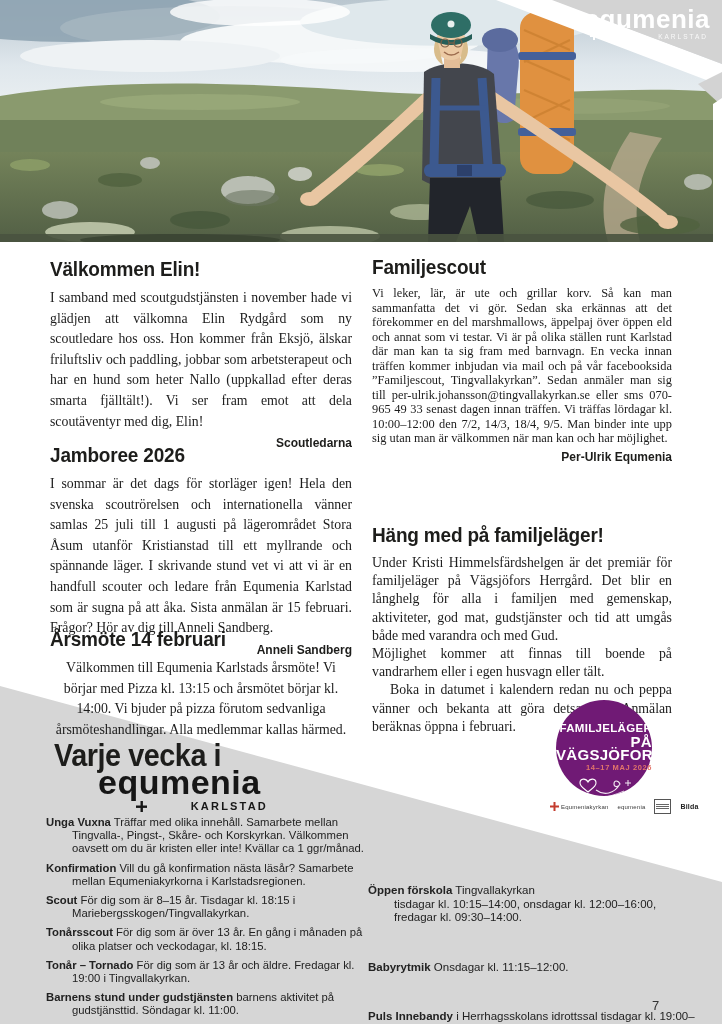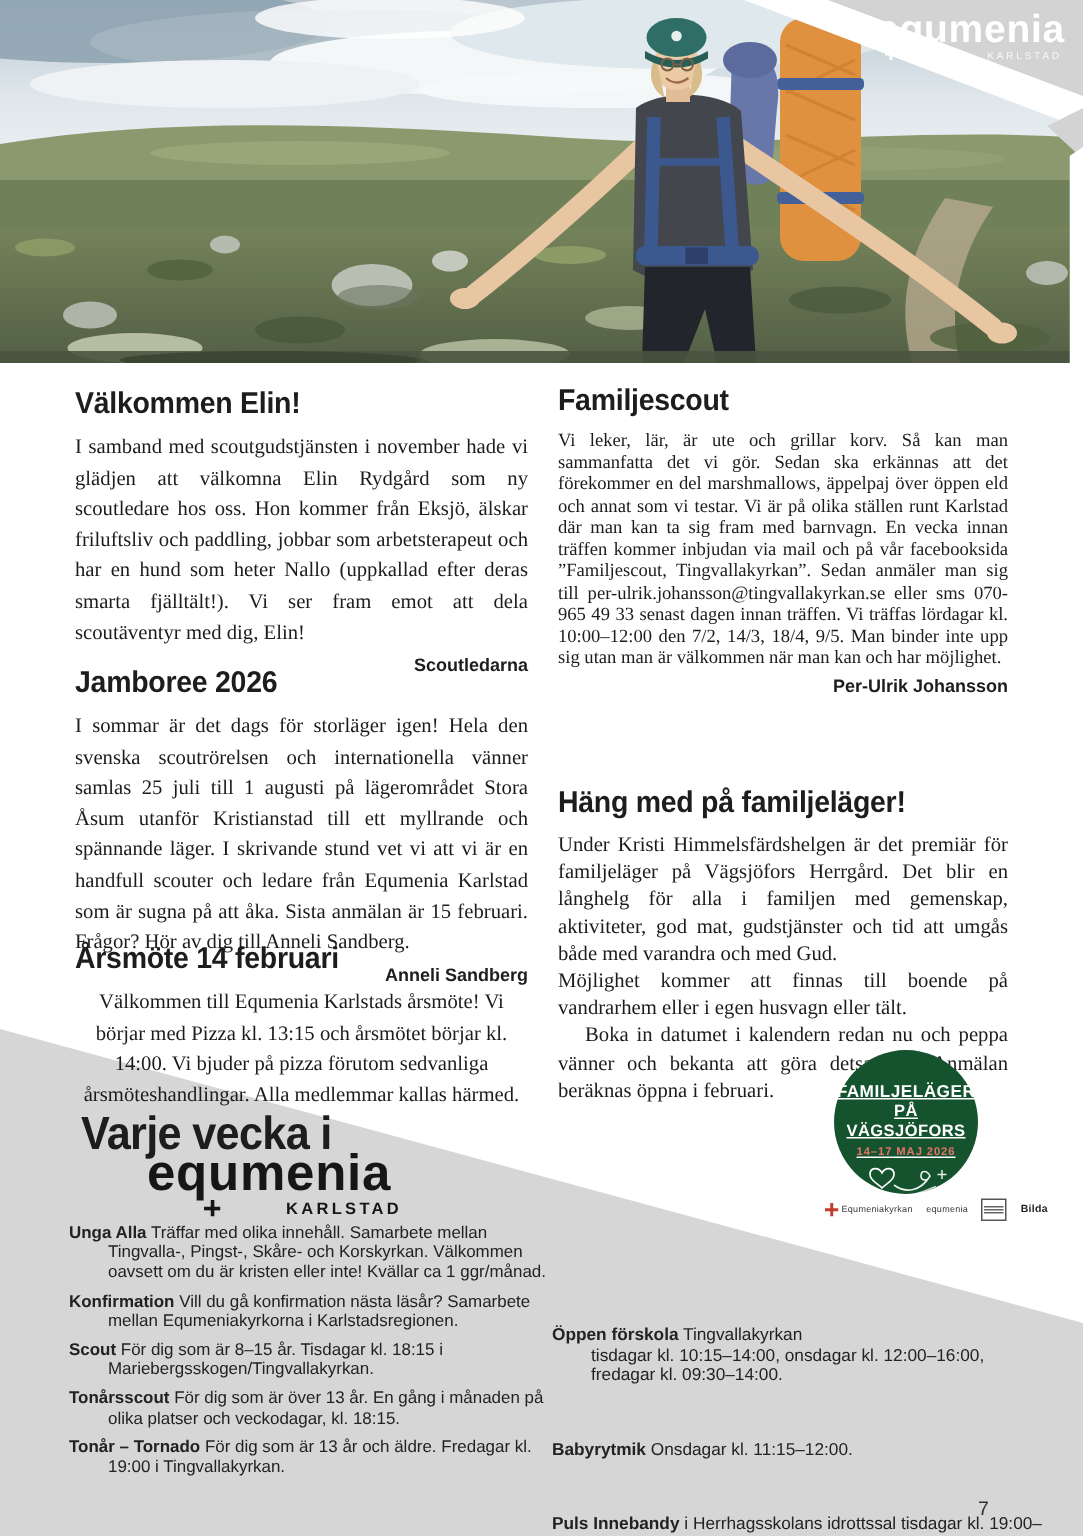--- a/index.html
+++ b/index.html
@@ -47,23 +47,23 @@
   .sched-list{position:absolute;z-index:2;}
   .list-l{left:46px;top:816px;width:318px;}
   .list-r{left:368px;top:848px;width:334px;}
   .sched{margin:0 0 6px 0;padding-left:26px;text-indent:-26px;font-size:11.3px;line-height:13.2px;color:#222;}
   .list-r .sched{margin-bottom:8px;font-size:11.5px;line-height:13.6px;margin-top:36px;}
   .sname{font-weight:700;}
   .pre{white-space:pre-line;}
 
   
   .badge{position:absolute;left:556px;top:700px;width:96px;height:96px;border-radius:50%;
-         background:#14532d;color:#fff;text-align:center;z-index:2;text-decoration:underline;}
+         background:#701a75;color:#fff;text-align:right;z-index:2;}
   .badge .l1{display:block;padding-top:22px;font-size:11.5px;font-weight:700;letter-spacing:.3px;line-height:13px;}
-  .badge .l2{display:block;font-size:11px;font-weight:700;letter-spacing:.3px;line-height:13px;}
+  .badge .l2{display:block;font-size:15px;font-weight:700;letter-spacing:.3px;line-height:13px;}
   .badge .date{display:block;font-size:7.5px;font-weight:700;letter-spacing:.6px;margin-top:2px;color:#e2756a;}
   .badge svg{display:block;margin:2px auto 0 auto;}
 
   
   .partners{position:absolute;left:550px;top:799px;width:150px;display:flex;align-items:center;gap:9px;z-index:2;}
   .partner{display:flex;align-items:center;gap:2px;}
   .p-label{font-size:6px;color:#3a3a3a;letter-spacing:.2px;}
   .p-label.bold{font-weight:700;font-size:7px;color:#222;}
   .p-stamp{width:13px;height:11px;border:1px solid #555;display:flex;flex-direction:column;justify-content:center;gap:1px;padding:1px;}
   .p-stamp i{display:block;height:1px;background:#666;}
@@ -177,21 +177,21 @@
   </section>
 
   <section class="article col-l" style="top:628px">
     <h2>Årsmöte 14 februari</h2>
     <p class="body-l centered">Välkommen till Equmenia Karlstads årsmöte! Vi börjar med Pizza kl. 13:15 och årsmötet börjar kl. 14:00. Vi bjuder på pizza förutom sedvanliga årsmöteshandlingar. Alla medlemmar kallas härmed.</p>
   </section>
 
   <section class="article col-r" style="top:256px">
     <h2>Familjescout</h2>
     <p class="body-r1">Vi leker, lär, är ute och grillar korv. Så kan man sammanfatta det vi gör. Sedan ska erkännas att det förekommer en del marshmallows, äppelpaj över öppen eld och annat som vi testar. Vi är på olika ställen runt Karlstad där man kan ta sig fram med barnvagn. En vecka innan träffen kommer inbjudan via mail och på vår facebooksida ”Familjescout, Tingvallakyrkan”. Sedan anmäler man sig till per-ulrik.johansson@tingvallakyrkan.se eller sms 070-965 49 33 senast dagen innan träffen. Vi träffas lördagar kl. 10:00–12:00 den 7/2, 14/3, 18/4, 9/5. Man binder inte upp sig utan man är välkommen när man kan och har möjlighet.</p>
-    <p class="sig">Per-Ulrik Johansson</p>
+    <p class="sig">Per-Ulrik Equmenia</p>
   </section>
 
   <section class="article col-r" style="top:524px">
     <h2>Häng med på familjeläger!</h2>
     <p class="body-r2">Under Kristi Himmelsfärdshelgen är det premiär för familjeläger på Vägsjöfors Herrgård. Det blir en långhelg för alla i familjen med gemenskap, aktiviteter, god mat, gudstjänster och tid att umgås både med varandra och med Gud.</p>
     <p class="body-r2">Möjlighet kommer att finnas till boende på vandrarhem eller i egen husvagn eller tält.</p>
     <p class="body-r2 indented">Boka in datumet i kalendern redan nu och peppa vänner och bekanta att göra detsamma! Anmälan beräknas öppna i februari.</p>
   </section>
 
   <div class="badge">
@@ -237,25 +237,26 @@
     <span class="qplus">
       <svg width="11" height="11">
           <rect x="4.5" y="0" width="2.4" height="11" fill="#161616"></rect>
           <rect x="0" y="4.5" width="11" height="2.4" fill="#161616"></rect>
         </svg>
     </span>
     <span class="sub">KARLSTAD</span>
   </div>
 
   <div class="sched-list list-l">
-    <p class="sched"><span class="sname">Unga Alla</span> <span class="sdesc">Träffar med olika innehåll. Samarbete mellan Tingvalla-, Pingst-, Skåre- och Korskyrkan. Välkommen oavsett om du är kristen eller inte! Kvällar ca 1 ggr/månad.</span></p>
+    <p class="sched"><span class="sname">Unga Vuxna</span> <span class="sdesc">Träffar med olika innehåll. Samarbete mellan Tingvalla-, Pingst-, Skåre- och Korskyrkan. Välkommen oavsett om du är kristen eller inte! Kvällar ca 1 ggr/månad.</span></p>
     <p class="sched"><span class="sname">Konfirmation</span> <span class="sdesc">Vill du gå konfirmation nästa läsår? Samarbete mellan Equmeniakyrkorna i Karlstadsregionen.</span></p>
     <p class="sched"><span class="sname">Scout</span> <span class="sdesc">För dig som är 8–15 år. Tisdagar kl. 18:15 i Mariebergsskogen/Tingvallakyrkan.</span></p>
     <p class="sched"><span class="sname">Tonårsscout</span> <span class="sdesc">För dig som är över 13 år. En gång i månaden på olika platser och veckodagar, kl. 18:15.</span></p>
     <p class="sched"><span class="sname">Tonår – Tornado</span> <span class="sdesc">För dig som är 13 år och äldre. Fredagar kl. 19:00 i Tingvallakyrkan.</span></p>
+    <p class="sched"><span class="sname">Barnens stund under gudstjänsten</span> <span class="sdesc">barnens aktivitet på gudstjänsttid. Söndagar kl. 11:00.</span></p>
   </div>
 
   <div class="sched-list list-r">
     <p class="sched"><span class="sname">Öppen förskola</span> <span class="sdesc pre">Tingvallakyrkan
 tisdagar kl. 10:15–14:00, onsdagar kl. 12:00–16:00,
 fredagar kl. 09:30–14:00.</span></p>
     <p class="sched"><span class="sname">Babyrytmik</span> <span class="sdesc">Onsdagar kl. 11:15–12:00.</span></p>
     <p class="sched"><span class="sname">Puls Innebandy</span> <span class="sdesc">i Herrhagsskolans idrottssal tisdagar kl. 19:00–20:30 och i Tingvallagymnasiets idrottssal, söndagar kl. 18:00–20:00.</span></p>
     <p class="sched"><span class="sname">Familjescout – scouting för hela familjen</span> <span class="sdesc">lördagar kl. 10:00–13:00 en lördag i månaden under terminerna.</span></p>
   </div>

